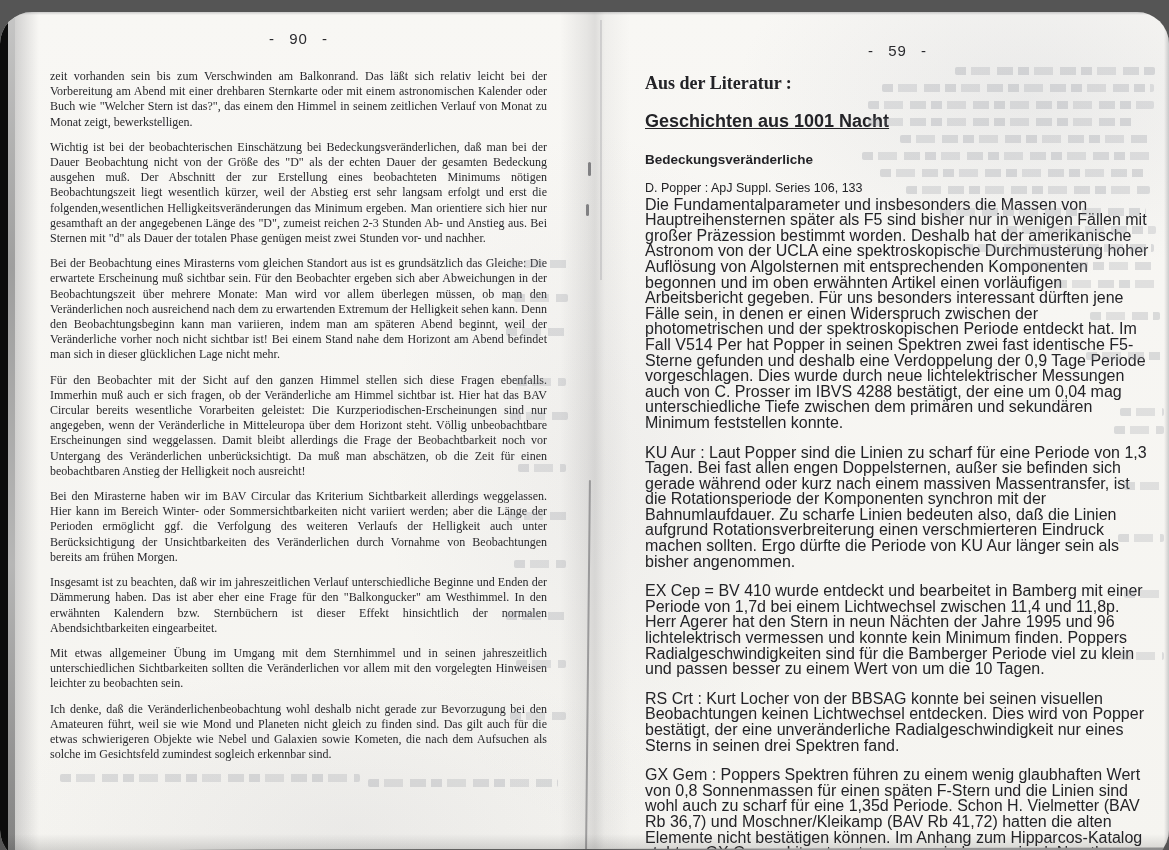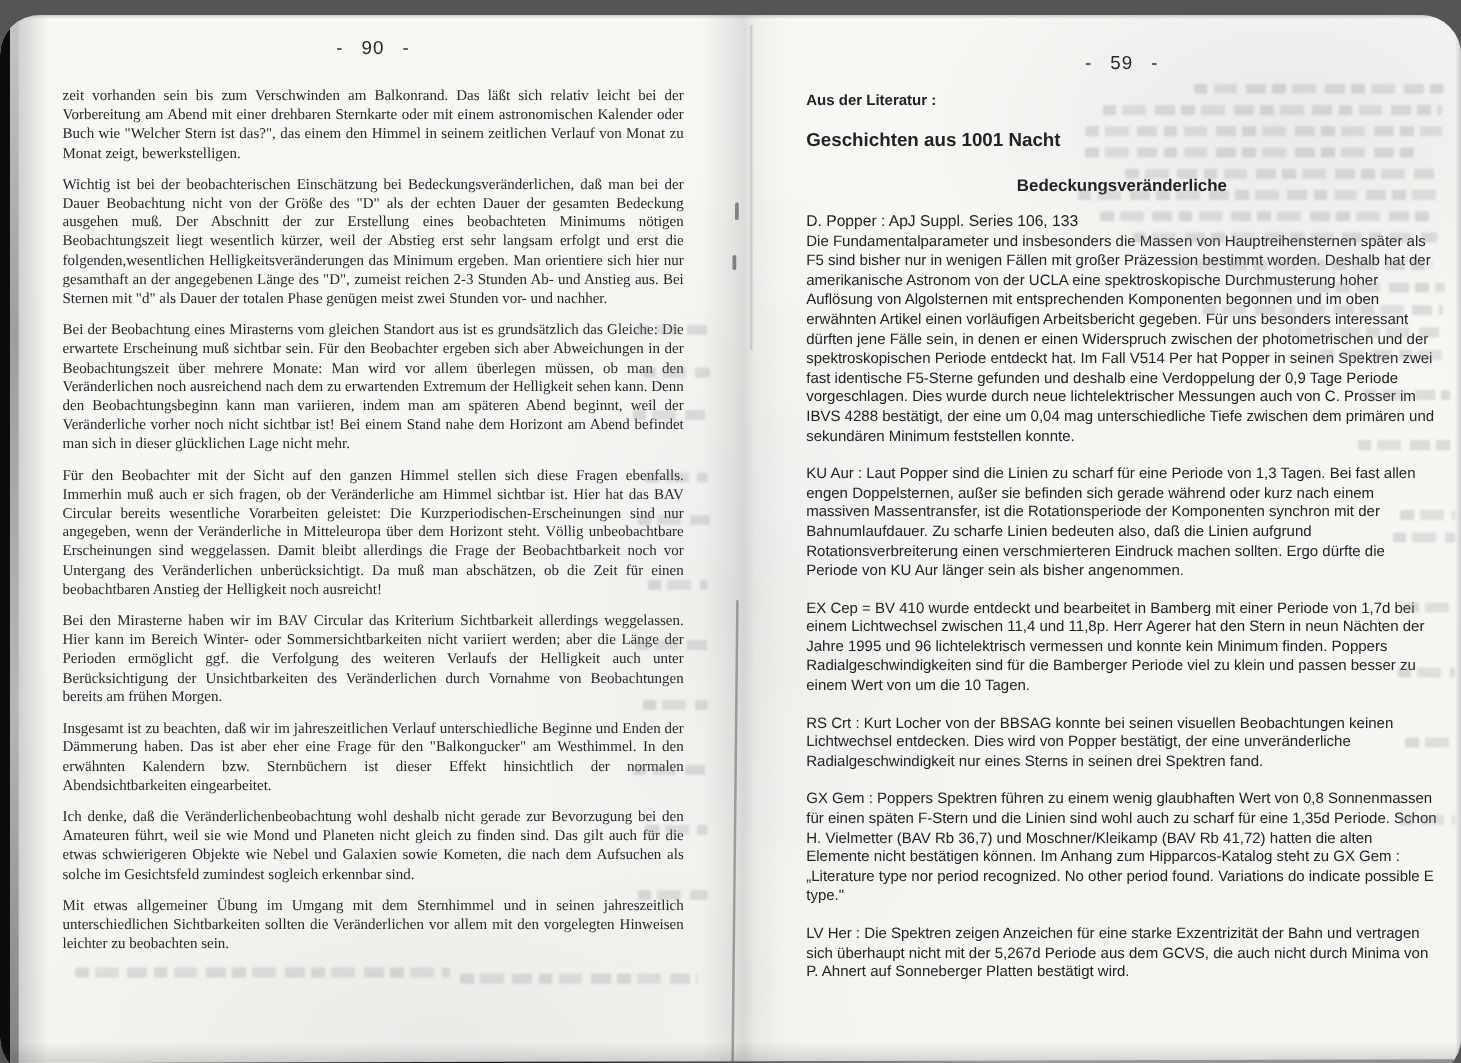--- a/index.html
+++ b/index.html
@@ -41,25 +41,25 @@
   .page{position:absolute;color:#26262a;}
   .page-left{left:50px;top:18px;width:497px;font-family:"Liberation Serif", serif;}
   .page-right{left:645px;top:30px;width:505px;font-family:"Liberation Sans", sans-serif;color:#232327;}
   .pnum{text-align:center;font-family:"Liberation Sans", sans-serif;font-size:15px;
     letter-spacing:1px;word-spacing:9px;color:#2a2a2e;}
   .page-left .pnum{margin-bottom:22px;}
   .page-right .pnum{margin-bottom:14px;}
   .page-left .para{margin:0 0 10px 0;font-size:12px;line-height:15.2px;text-align:justify;
     color:#28282c;}
   .signature{font-size:12.5px;margin-top:2px;text-indent:318px;color:#28282c;}
-  .h1{font-size:12px;font-weight:bold;margin:0 0 17px 0;}
-  .h2{font-size:15px;font-weight:bold;margin:0 0 20px 0;}
-  .h3{font-size:13.5px;font-weight:bold;margin:0 0 14px 0;text-align:center;}
+  .h1{font-size:18px;font-weight:bold;margin:0 0 17px 0;font-family:Liberation Serif, serif;}
+  .h2{font-size:18px;font-weight:bold;margin:0 0 20px 0;text-decoration:underline;}
+  .h3{font-size:13.5px;font-weight:bold;margin:0 0 14px 0;}
   .ref{font-size:12.5px;line-height:15.6px;margin:0;}
-  .page-right .para{margin:0 0 14px 0;font-size:12px;line-height:15.6px;text-align:left;}
+  .page-right .para{margin:0 0 14px 0;font-size:16px;line-height:15.6px;text-align:left;}
   
   .bleed{position:absolute;height:8px;opacity:.5;filter:blur(.7px);border-radius:2px;
     background:repeating-linear-gradient(90deg,
       rgba(138,142,152,.55) 0 11px, rgba(138,142,152,0) 11px 16px,
       rgba(138,142,152,.42) 16px 35px, rgba(138,142,152,0) 35px 42px,
       rgba(138,142,152,.5) 42px 58px, rgba(138,142,152,0) 58px 63px);}
 </style>
 </head>
 <body>
 
@@ -79,22 +79,22 @@
 
   <div class="page page-left">
     <div class="pnum">- 90 -</div>
     <div class="body">
         <p class="para">zeit vorhanden sein bis zum Verschwinden am Balkonrand. Das läßt sich relativ leicht bei der Vorbereitung am Abend mit einer drehbaren Sternkarte oder mit einem astronomischen Kalender oder Buch wie "Welcher Stern ist das?", das einem den Himmel in seinem zeitlichen Verlauf von Monat zu Monat zeigt,  bewerkstelligen.</p>
         <p class="para">Wichtig ist bei der beobachterischen Einschätzung bei Bedeckungsveränderlichen, daß man bei der Dauer Beobachtung nicht von der Größe des "D" als der echten Dauer der gesamten Bedeckung ausgehen muß. Der Abschnitt der zur Erstellung eines beobachteten Minimums nötigen Beobachtungszeit liegt wesentlich kürzer, weil der Abstieg erst sehr langsam erfolgt und erst die folgenden,wesentlichen Helligkeitsveränderungen das Minimum ergeben. Man orientiere sich hier nur gesamthaft an der angegebenen Länge des "D", zumeist reichen 2-3 Stunden Ab- und Anstieg aus. Bei Sternen mit "d" als Dauer der totalen Phase genügen meist zwei Stunden vor- und nachher.</p>
         <p class="para">Bei der Beobachtung eines Mirasterns vom gleichen Standort aus ist es grundsätzlich das Gleiche: Die erwartete Erscheinung muß sichtbar sein. Für den Beobachter ergeben sich aber Abweichungen in der Beobachtungszeit über mehrere Monate: Man wird vor allem überlegen müssen, ob man den Veränderlichen noch ausreichend nach dem zu erwartenden Extremum der Helligkeit sehen kann. Denn den Beobachtungsbeginn kann man variieren, indem man am späteren Abend beginnt, weil der Veränderliche vorher noch nicht sichtbar ist! Bei einem Stand nahe dem Horizont am Abend befindet man sich in dieser glücklichen Lage nicht mehr.</p>
         <p class="para">Für den Beobachter mit der Sicht auf den ganzen Himmel stellen sich diese Fragen ebenfalls. Immerhin muß auch er sich fragen, ob der Veränderliche am Himmel sichtbar ist. Hier hat das BAV Circular bereits wesentliche Vorarbeiten geleistet: Die Kurzperiodischen-Erscheinungen sind nur angegeben, wenn der Veränderliche in Mitteleuropa über dem Horizont steht. Völlig unbeobachtbare Erscheinungen sind weggelassen. Damit bleibt allerdings die Frage der Beobachtbarkeit noch vor Untergang des Veränderlichen unberücksichtigt. Da muß man abschätzen, ob die Zeit für einen beobachtbaren Anstieg der Helligkeit noch ausreicht!</p>
         <p class="para">Bei den Mirasterne haben wir im BAV Circular das Kriterium Sichtbarkeit allerdings weggelassen. Hier kann im Bereich Winter- oder Sommersichtbarkeiten nicht variiert werden; aber die Länge der Perioden ermöglicht ggf. die Verfolgung des weiteren Verlaufs der Helligkeit auch unter Berücksichtigung der Unsichtbarkeiten des Veränderlichen durch Vornahme von Beobachtungen bereits am frühen Morgen.</p>
         <p class="para">Insgesamt ist zu beachten, daß wir im jahreszeitlichen Verlauf unterschiedliche Beginne und Enden der Dämmerung haben. Das ist aber eher eine Frage für den "Balkongucker" am Westhimmel. In den erwähnten Kalendern bzw. Sternbüchern ist dieser Effekt hinsichtlich der normalen Abendsichtbarkeiten eingearbeitet.</p>
+        <p class="para">Mit etwas allgemeiner Übung im Umgang mit dem Sternhimmel und in seinen jahreszeitlich unterschiedlichen Sichtbarkeiten sollten die Veränderlichen vor allem mit den vorgelegten Hinweisen leichter zu beobachten sein.</p>
         <p class="para">Ich denke, daß die Veränderlichenbeobachtung wohl deshalb nicht gerade zur Bevorzugung bei den Amateuren führt, weil sie wie Mond und Planeten nicht gleich zu finden sind. Das gilt auch für die etwas schwierigeren Objekte wie Nebel und Galaxien sowie Kometen, die nach dem Aufsuchen als solche im Gesichtsfeld zumindest sogleich erkennbar sind.</p>
-        <p class="para">Mit etwas allgemeiner Übung im Umgang mit dem Sternhimmel und in seinen jahreszeitlich unterschiedlichen Sichtbarkeiten sollten die Veränderlichen vor allem mit den vorgelegten Hinweisen leichter zu beobachten sein.</p>
       </div>
   </div>
 
   <div class="page page-right">
     <div class="pnum">- 59 -</div>
     <div class="h1">Aus der Literatur :</div>
     <div class="h2">Geschichten aus 1001 Nacht</div>
     <div class="h3">Bedeckungsveränderliche</div>
     <div class="ref">D. Popper : ApJ Suppl. Series 106, 133</div>
     <div class="body">

